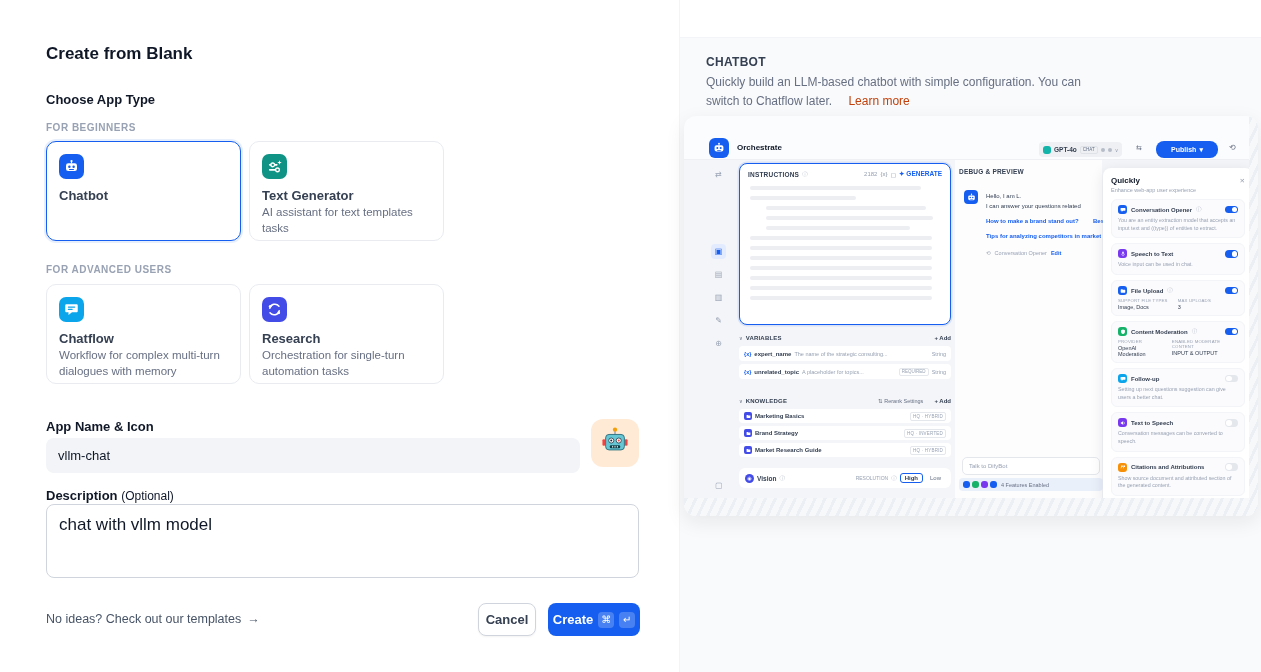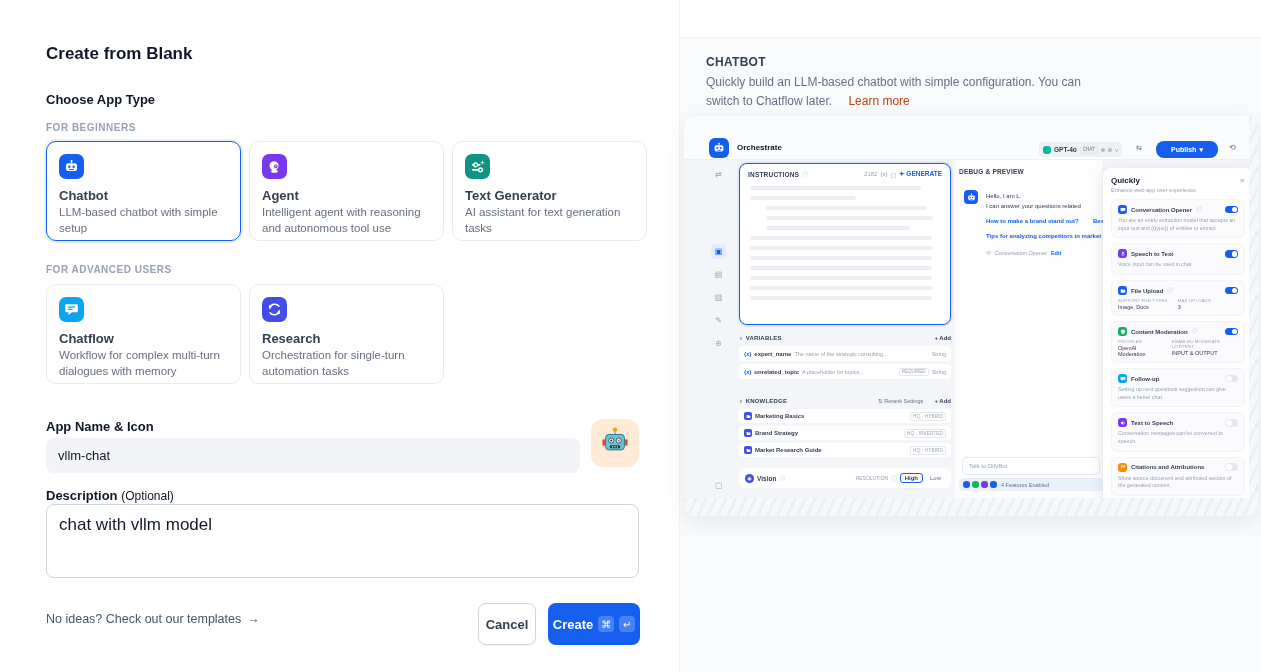--- a/index.html
+++ b/index.html
@@ -16,21 +16,21 @@
   .card.selected { border:1px solid #155eef; box-shadow:0 0 0 2px rgba(21,94,239,.10); }
   .card-icon { width:25px; height:25px; border-radius:7px; display:flex; align-items:center; justify-content:center; }
   .card-title { margin-top:9px; font-size:13px; font-weight:700; color:#354052; }
   .card-desc { margin-top:2px; font-size:11.5px; color:#676f83; line-height:1.35; }
   .field-label { position:absolute; left:46px; font-size:13px; font-weight:700; color:#101828; }
   .opt { font-weight:400; color:#0f172a; font-size:12px; }
   .name-input { position:absolute; left:46px; top:438px; width:534px; height:35px; background:#f2f4f7; border:none; border-radius:8px; padding:0 12px; font-size:13px; color:#101828; font-family:inherit; }
   .emoji-box { position:absolute; left:591px; top:419px; width:48px; height:48px; border-radius:12px; background:#ffead5; display:flex; align-items:center; justify-content:center; cursor:pointer; }
   .desc-area { position:absolute; left:46px; top:504px; width:593px; height:74px; border:1px solid #d0d5dd; border-radius:8px; background:#fff; padding:8px 12px; font-size:17px; color:#101828; font-family:inherit; resize:none; line-height:1.4; }
   .templates-link { position:absolute; left:46px; top:612px; font-size:12.5px; color:#475467; cursor:pointer; display:flex; gap:6px; align-items:center; }
-  .btn { position:absolute; top:603px; height:42px; border-radius:8px; font-size:13px; font-weight:600; display:flex; align-items:center; justify-content:center; cursor:pointer; }
+  .btn { position:absolute; top:603px; height:33px; border-radius:8px; font-size:13px; font-weight:600; display:flex; align-items:center; justify-content:center; cursor:pointer; }
   .btn-cancel { left:478px; width:58px; background:#fff; border:1px solid #d0d5dd; color:#354052; box-shadow:0 1px 2px rgba(16,24,40,.05); }
   .btn-create { left:548px; width:92px; background:#155eef; border:none; color:#fff; gap:5px; }
   .kbd { width:16px; height:16px; border-radius:4px; background:rgba(255,255,255,.22); font-size:10px; display:flex; align-items:center; justify-content:center; font-weight:400; }
 
   
   .right { position:absolute; left:679px; top:0; width:582px; height:672px; background:#f9fafb; border-left:1px solid #f2f4f7; }
   .right-topband { position:absolute; left:0; top:0; width:582px; height:38px; background:#fff; border-bottom:1px solid #f2f4f7; }
   .rp-heading { position:absolute; left:26px; top:55px; font-size:12px; font-weight:700; color:#354052; letter-spacing:.3px; }
   .rp-desc { position:absolute; left:26px; top:73px; width:400px; font-size:12px; color:#676f83; line-height:1.55; }
   .learn-more { color:#c2410c; font-weight:500; cursor:pointer;margin-left:13px; }
@@ -133,46 +133,33 @@
         <svg width="15" height="15" viewBox="0 0 12 12">
             <circle cx="6" cy="1.6" r=".9" fill="#fff"></circle>
             <rect x="5.55" y="2.2" width=".9" height="1.2" fill="#fff"></rect>
             <rect x="1.6" y="3.3" width="8.8" height="6.3" rx="1.8" fill="#fff"></rect>
             <circle cx="4.3" cy="6.1" r="1" fill="#155eef"></circle>
             <circle cx="7.7" cy="6.1" r="1" fill="#155eef"></circle>
             <rect x="4" y="7.9" width="4" height=".9" rx=".45" fill="#155eef"></rect>
           </svg>
       </div>
       <div class="card-title">Chatbot</div>
-      <div class="card-desc">LLM-based chatbot with simple setup</div>
-    </div>
-    <div class="card">
-      <div class="card-icon" style="background:#7839ee">
-        <svg width="15" height="15" viewBox="0 0 12 12">
-            <circle cx="5.6" cy="5.4" r="3.6" fill="#fff"></circle>
-            <rect x="3.4" y="8.6" width="5" height="2.4" rx="1.2" fill="#fff"></rect>
-            <circle cx="7" cy="5.8" r="1.5" fill="#7839ee"></circle>
-            <circle cx="7" cy="5.8" r=".6" fill="#fff"></circle>
-          </svg>
-      </div>
-      <div class="card-title">Agent</div>
-      <div class="card-desc">Intelligent agent with reasoning and autonomous tool use</div>
     </div>
     <div class="card">
       <div class="card-icon" style="background:#0e9384">
         <svg width="15" height="15" viewBox="0 0 12 12">
             <rect x="1.5" y="4" width="7" height="1.3" rx=".65" fill="#fff"></rect>
             <circle cx="4.6" cy="4.65" r="1.5" fill="#0e9384" stroke="#fff" stroke-width="1.1"></circle>
             <rect x="1.5" y="8" width="9" height="1.3" rx=".65" fill="#fff"></rect>
             <circle cx="8.4" cy="8.65" r="1.5" fill="#0e9384" stroke="#fff" stroke-width="1.1"></circle>
             <path d="M10 1l.5 1.3L11.8 2.8l-1.3.5L10 4.6 9.5 3.3 8.2 2.8l1.3-.5z" fill="#fff"></path>
           </svg>
       </div>
       <div class="card-title">Text Generator</div>
-      <div class="card-desc">AI assistant for text generation tasks</div>
+      <div class="card-desc">AI assistant for text templates tasks</div>
     </div>
   </div>
 
   <div class="group-label" style="top:264px">FOR ADVANCED USERS</div>
   <div class="cards" style="top:284px">
     <div class="card">
       <div class="card-icon" style="background:#0ba5ec">
         <svg width="15" height="15" viewBox="0 0 12 12">
             <path d="M2 1.8h8c.6 0 1 .4 1 1v4.4c0 .6-.4 1-1 1H6.4L3.6 10.4V8.2H2c-.6 0-1-.4-1-1V2.8c0-.6.4-1 1-1z" fill="#fff"></path>
             <rect x="3" y="3.6" width="6" height=".9" rx=".45" fill="#0ba5ec"></rect>

